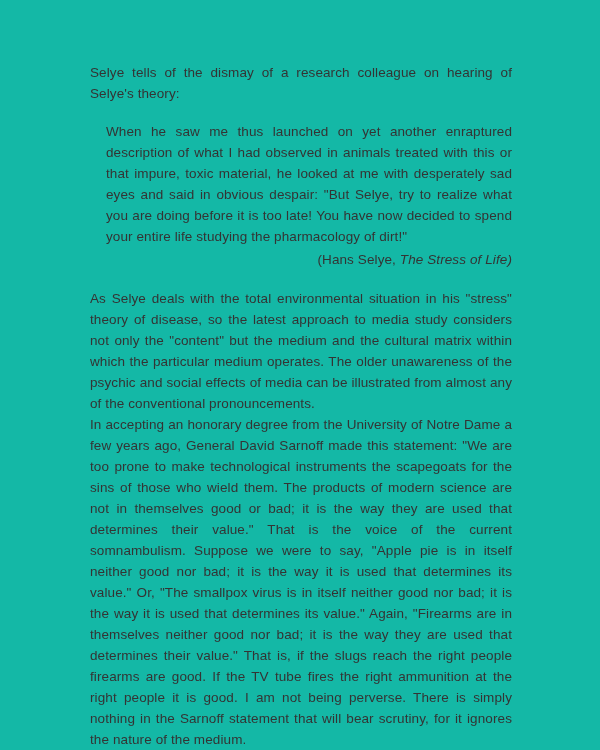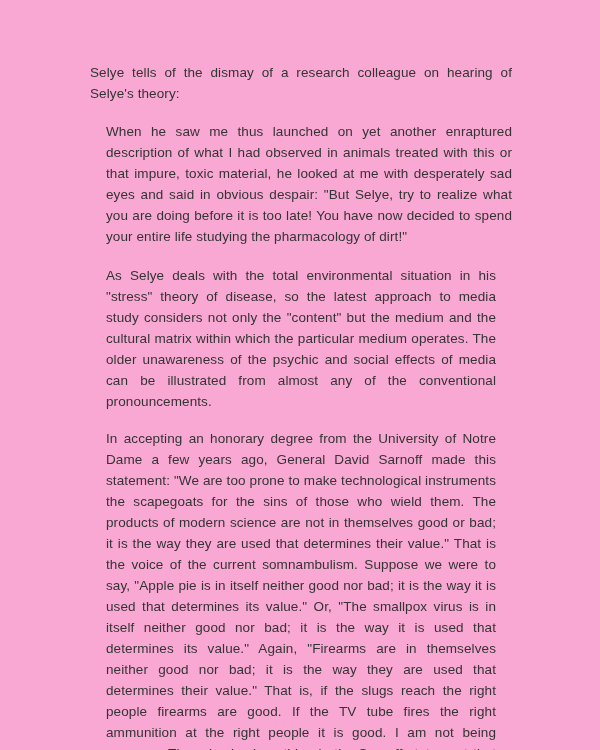--- a/index.html
+++ b/index.html
@@ -12,21 +12,21 @@
     height: 750px;
     font-family: "Liberation Sans", sans-serif;
     color: #343434;
     overflow: hidden;
   }
   .page {
     box-sizing: border-box;
     width: 600px;
     height: 750px;
     padding: 62px 88px 40px 90px;
-    background: #f9a8d4;
+    background: #14b8a6;
   }
   p {
     margin: 0;
     font-size: 13.5px;
     line-height: 21px;
     text-align: justify;
     letter-spacing: 0.1px;
   }
   .intro {
     margin-bottom: 17px;
@@ -39,31 +39,32 @@
     text-align: justify;
   }
   .attribution {
     text-align: right;
     margin-top: 2px;
   }
   .attribution em {
     font-style: italic;
   }
   .body-para {
-    margin: 16px;
+    margin: 0;
   }
 </style>
 </head>
 <body>
 
 <div class="page">
 
   <p class="intro">Selye tells of the dismay of a research colleague on hearing of Selye's theory:</p>
 
   <blockquote>
     <p class="quote-text">When he saw me thus launched on yet another enraptured description of what I had observed in animals treated with this or that impure, toxic material, he looked at me with desperately sad eyes and said in obvious despair: "But Selye, try to realize what you are doing before it is too late! You have now decided to spend your entire life studying the pharmacology of dirt!"</p>
+    <p class="attribution"><span>(Hans Selye, </span><em>The Stress of Life)</em></p>
   </blockquote>
 
   <p class="body-para">As Selye deals with the total environmental situation in his "stress" theory of disease, so the latest approach to media study considers not only the "content" but the medium and the cultural matrix within which the particular medium operates. The older unawareness of the psychic and social effects of media can be illustrated from almost any of the conventional pronouncements.</p>
 
   <p class="body-para">In accepting an honorary degree from the University of Notre Dame a few years ago, General David Sarnoff made this statement: "We are too prone to make technological instruments the scapegoats for the sins of those who wield them. The products of modern science are not in themselves good or bad; it is the way they are used that determines their value." That is the voice of the current somnambulism. Suppose we were to say, "Apple pie is in itself neither good nor bad; it is the way it is used that determines its value." Or, "The smallpox virus is in itself neither good nor bad; it is the way it is used that determines its value." Again, "Firearms are in themselves neither good nor bad; it is the way they are used that determines their value." That is, if the slugs reach the right people firearms are good. If the TV tube fires the right ammunition at the right people it is good. I am not being perverse. There is simply nothing in the Sarnoff statement that will bear scrutiny, for it ignores the nature of the medium.</p>
 
 </div>
 
 </body></html>

